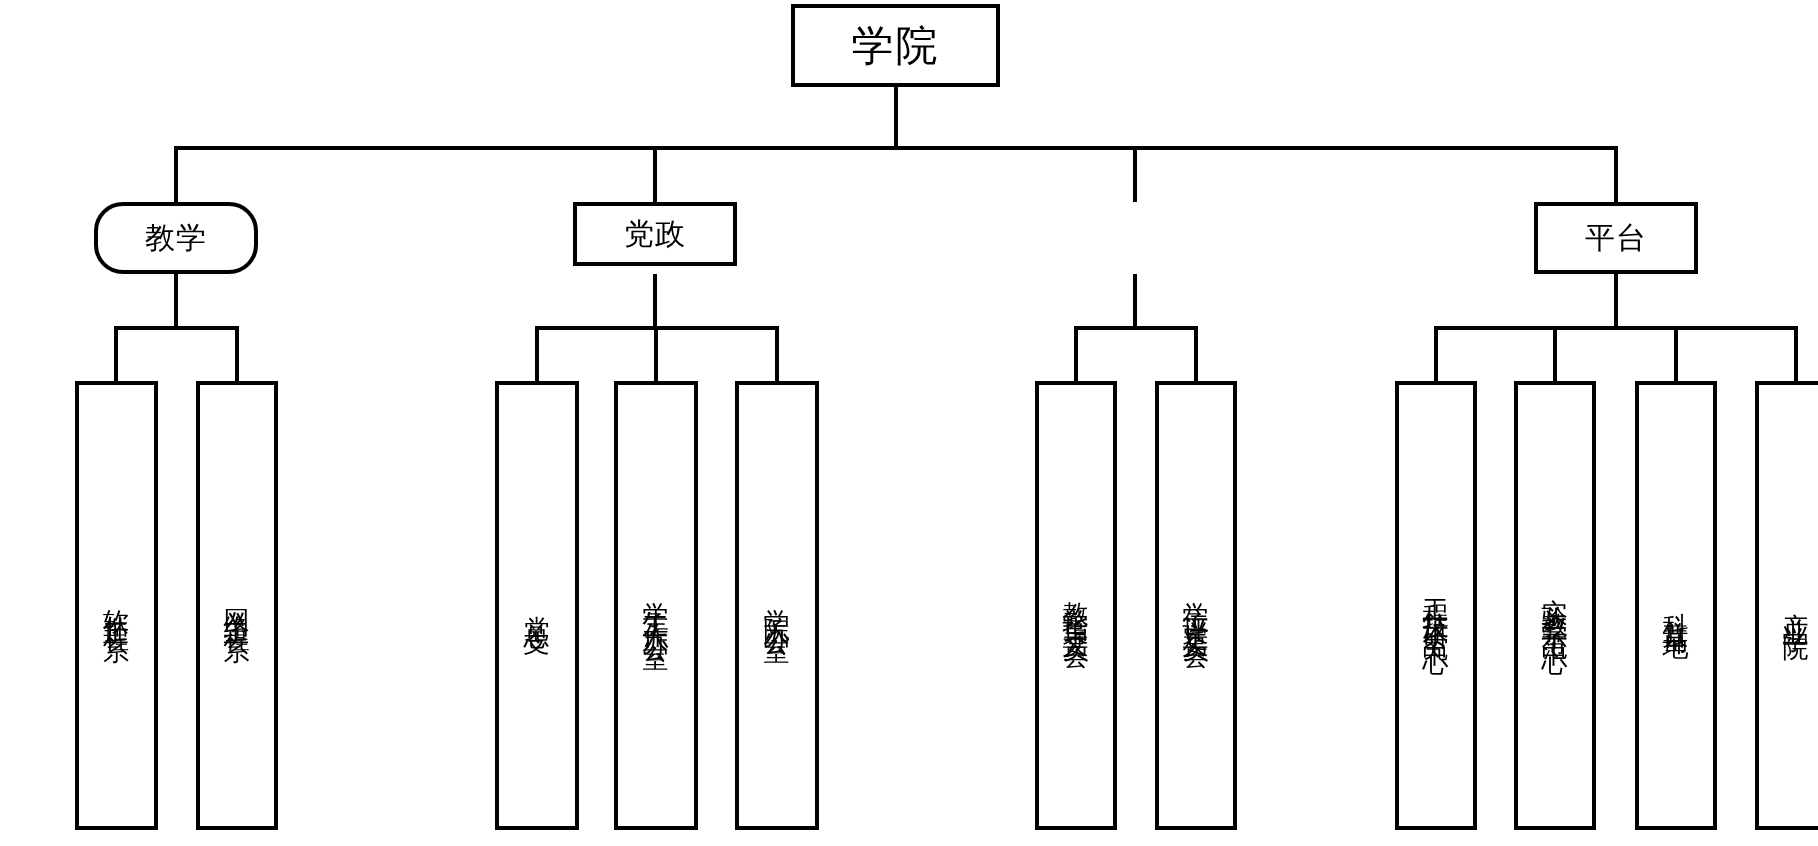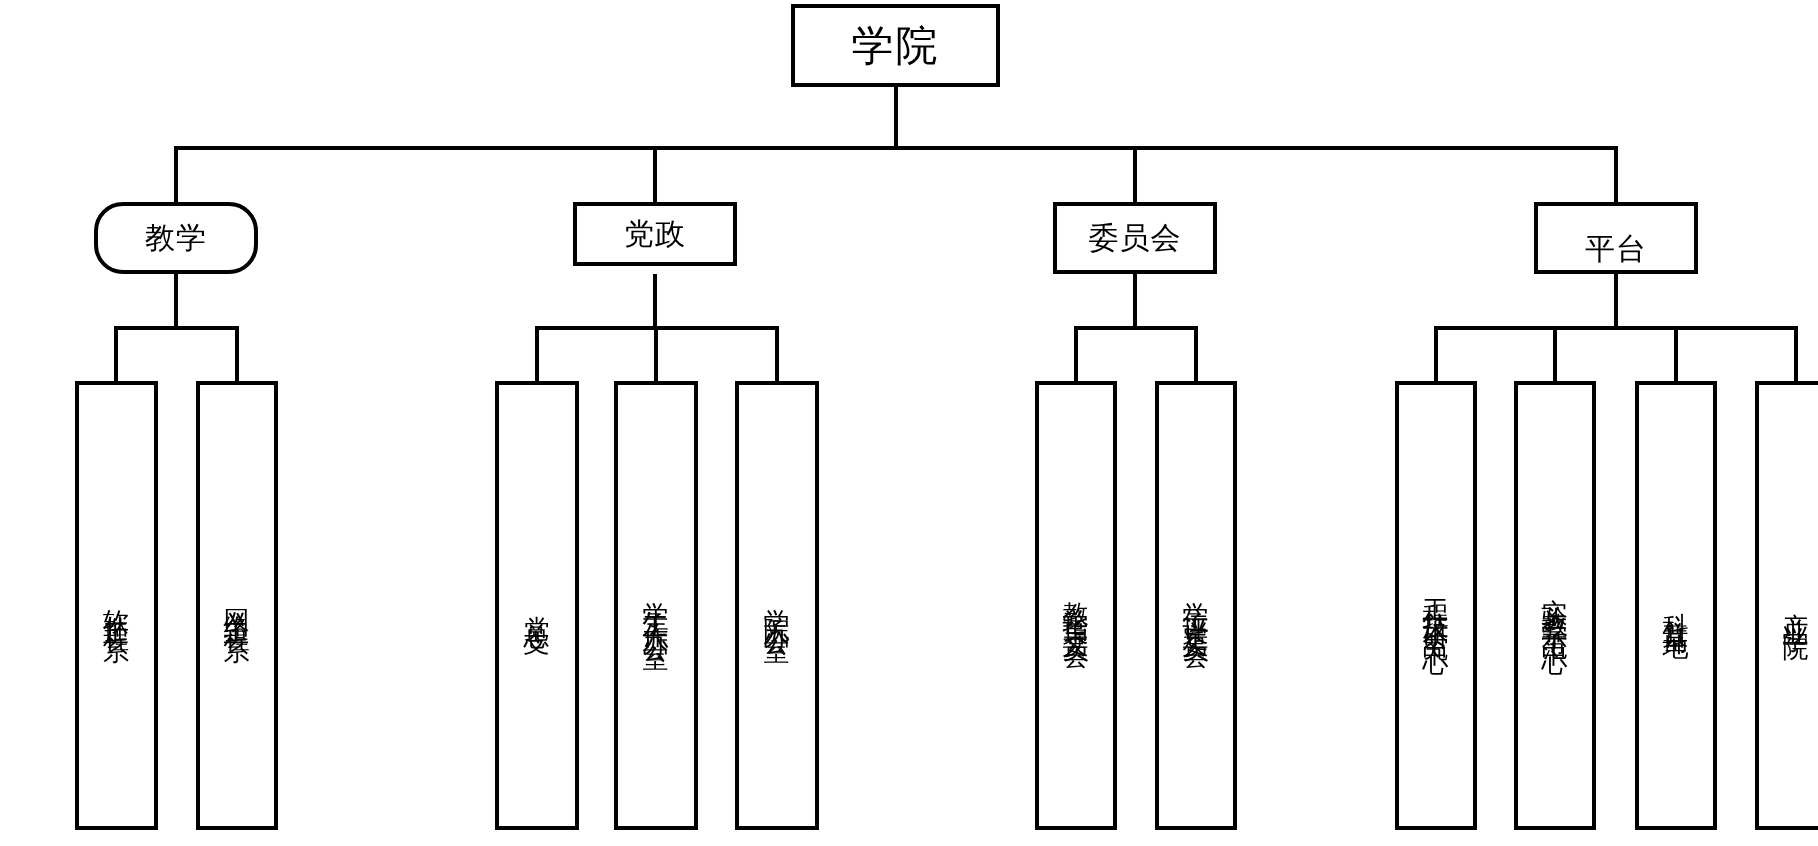--- a/index.html
+++ b/index.html
@@ -81,24 +81,21 @@
   <div class="box root-box" style="left:743px;top:4px;width:209px;height:83px;">
     <span>学院</span>
   </div>
 
   <div class="box branch-box" style="left:46px;top:202px;width:164px;height:72px;border-radius:29px;">
     <span>教学</span>
   </div>
   <div class="box branch-box" style="left:525px;top:202px;width:164px;height:64px;">
     <span>党政</span>
   </div>
-  <div class="box branch-box" style="left:1005px;top:202px;width:164px;height:72px;">
-    <span>委员会</span>
-  </div>
-  <div class="box branch-box" style="left:1486px;top:202px;width:164px;height:72px;align-items:flex-end;">
+  <div class="box branch-box" style="left:1486px;top:202px;width:164px;height:72px;">
     <span>平台</span>
   </div>
 
   <div class="box leaf-box" style="left:27px;top:381px;width:83px;height:449px;">
     <span class="vtext">软件工程系</span>
   </div>
   <div class="box leaf-box" style="left:148px;top:381px;width:82px;height:449px;">
     <span class="vtext">网络工程系</span>
   </div>
 

